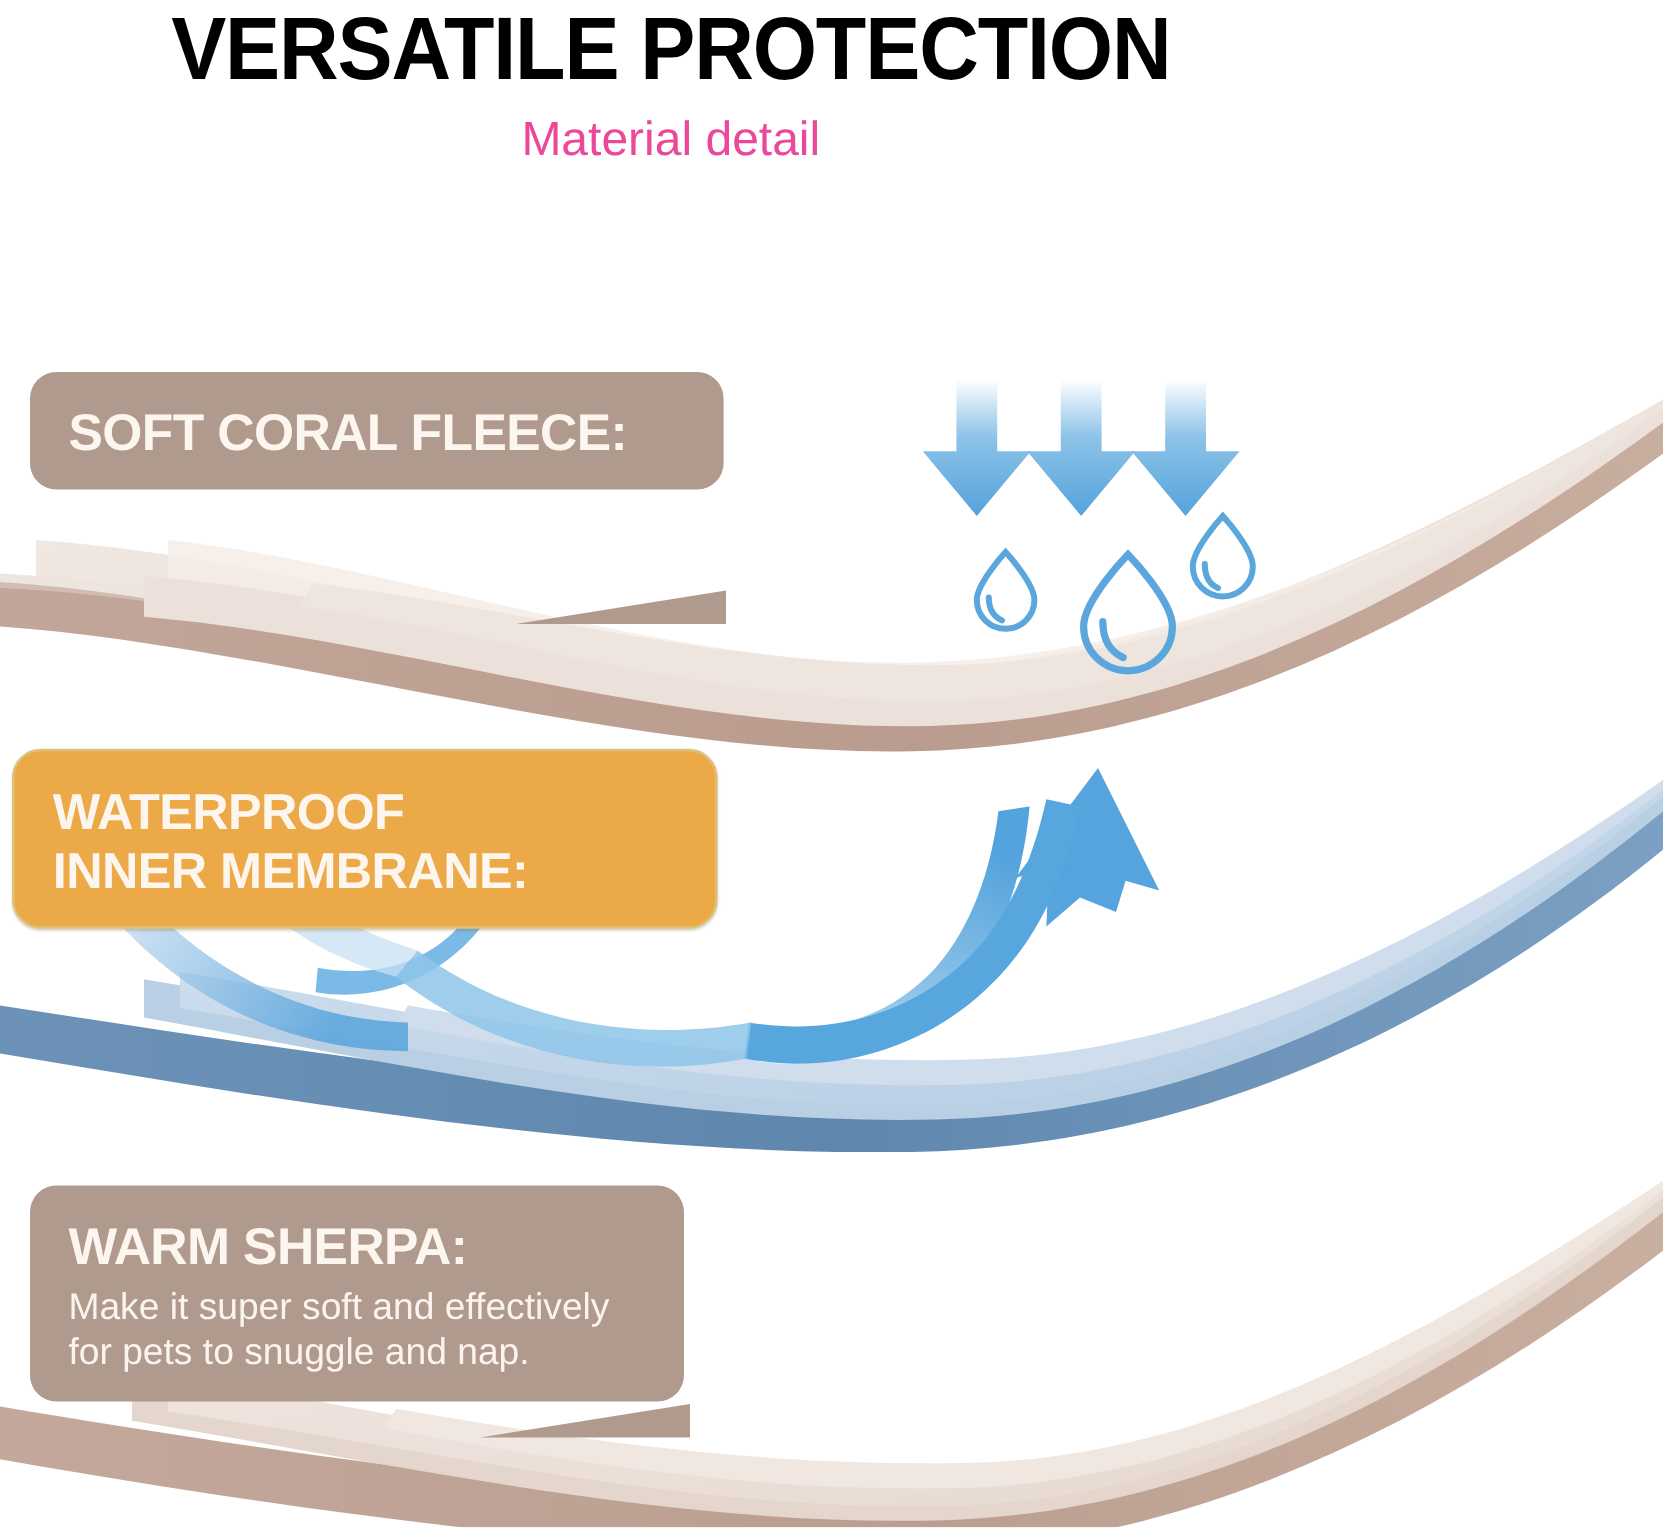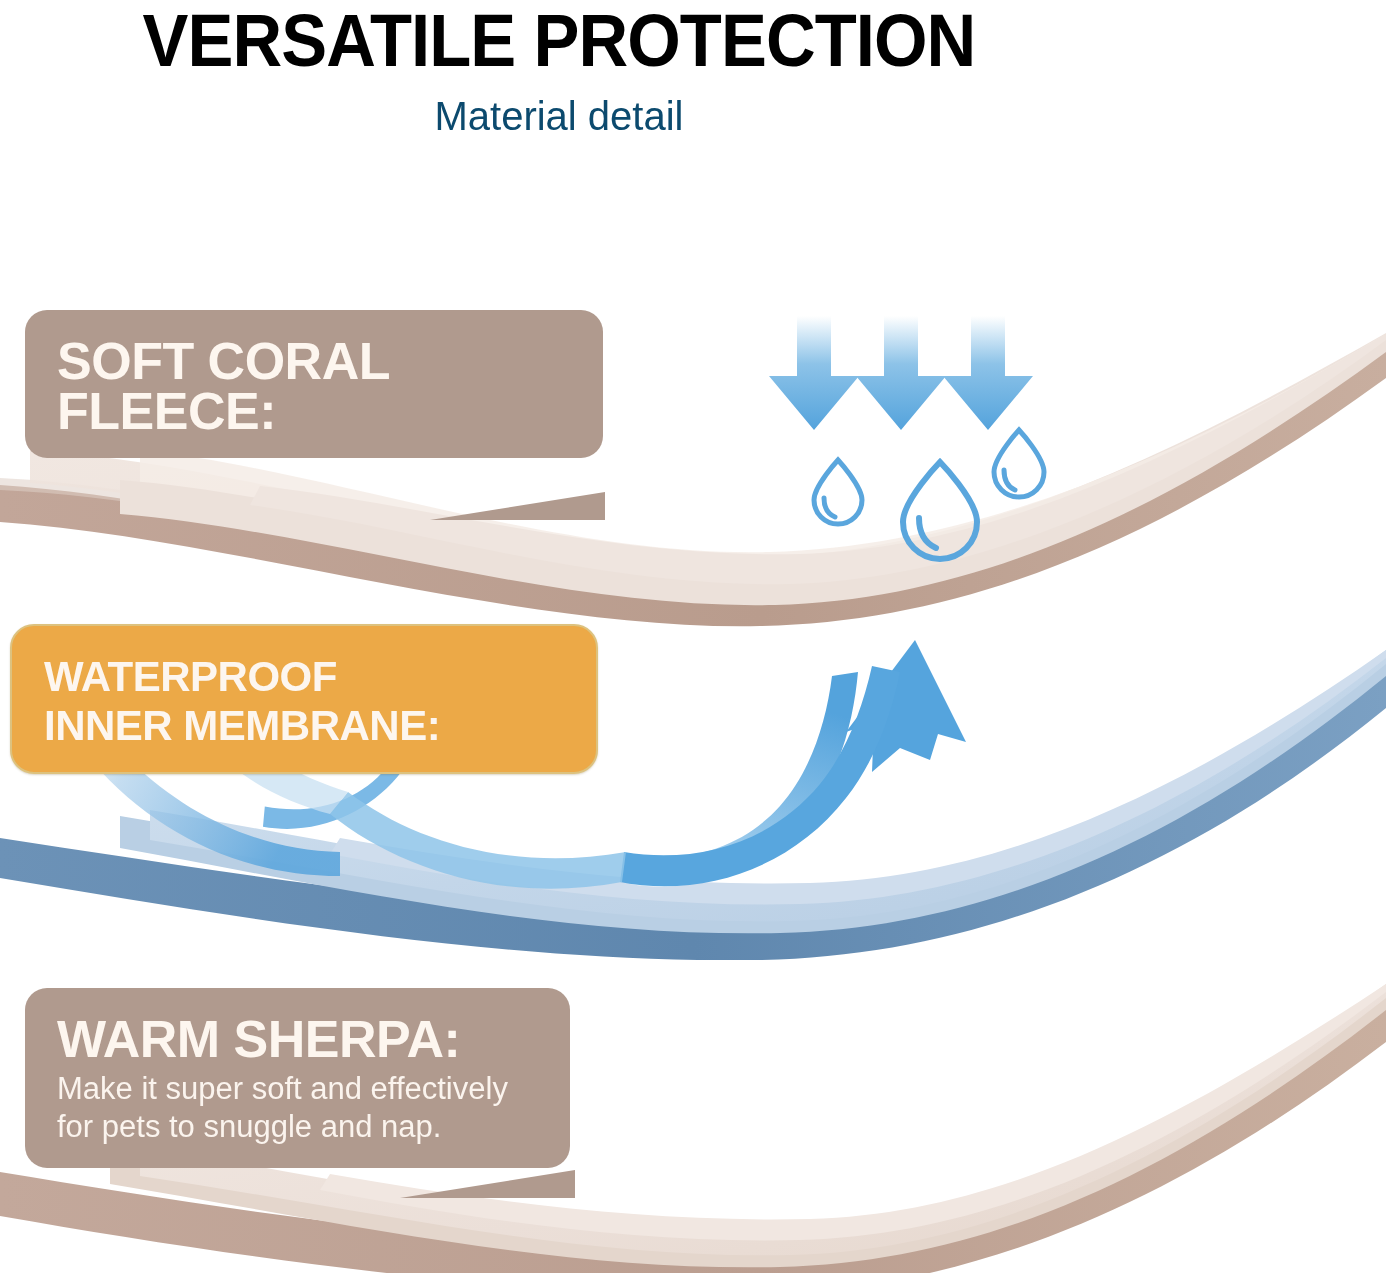--- a/index.html
+++ b/index.html
@@ -39,21 +39,21 @@
     color: #000000;
     transform: scaleX(0.93);
   }
   .subtitle {
     margin: 0;
     padding-top: 14px;
     font-family: "Liberation Sans", sans-serif;
     font-weight: 400;
     font-size: 40px;
     line-height: 44px;
-    color: #0c4a6e;
+    color: #ec4899;
   }
 
   
   .layer-svg {
     position: absolute;
     left: 0;
     pointer-events: none;
   }
   #layer1-art { top: 300px; width: 1386px; height: 330px; }
   #layer2-art { top: 620px; width: 1386px; height: 340px; }
@@ -64,21 +64,21 @@
     position: absolute;
     box-sizing: border-box;
     border-radius: 22px;
     padding: 26px 30px 22px 32px;
     color: #ffffff;
   }
   .callout .c-title {
     margin: 0;
     font-family: "Liberation Sans", sans-serif;
     font-weight: 700;
-    font-size: 52px;
+    font-size: 43px;
     line-height: 50px;
     letter-spacing: -0.5px;
     color: #fdf6ef;
     white-space: pre-line;
   }
   .callout .c-body {
     margin: 0;
     padding-top: 6px;
     font-family: "Liberation Sans", sans-serif;
     font-weight: 400;

